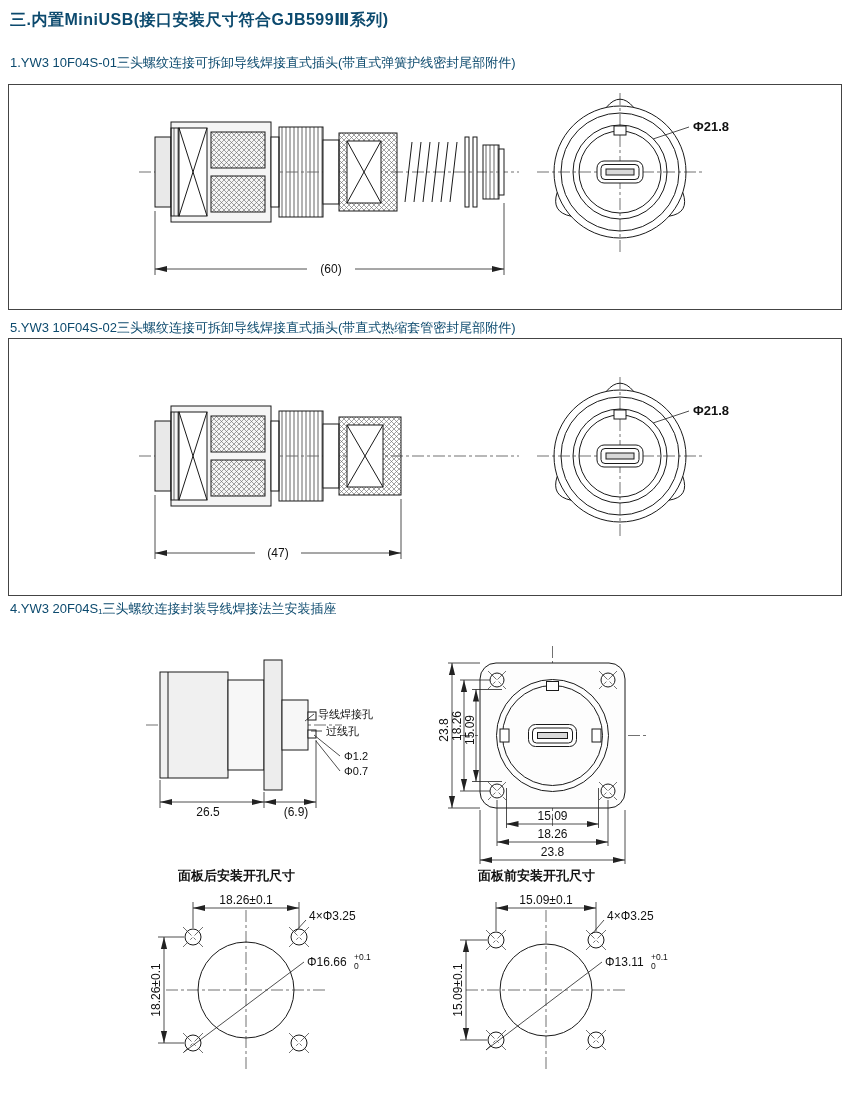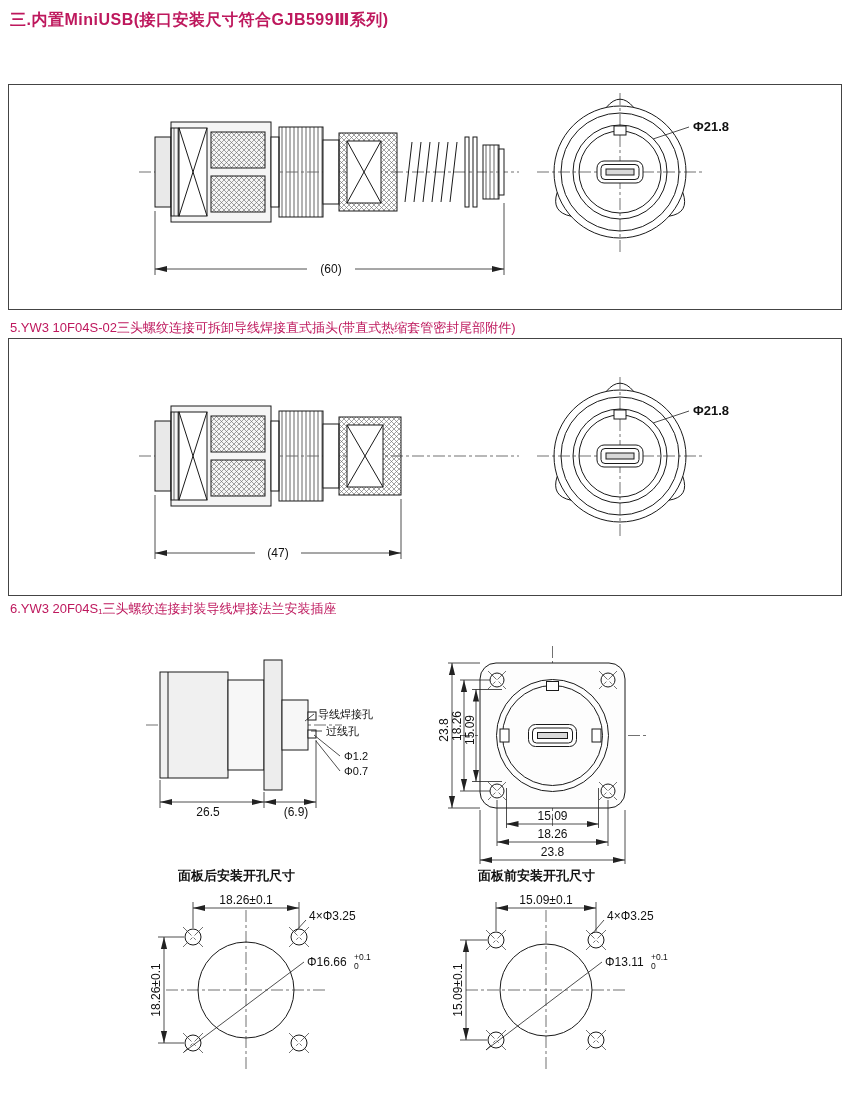--- a/index.html
+++ b/index.html
@@ -1,19 +1,19 @@
 <!DOCTYPE html>
 <html><head>
 <meta charset="utf-8">
 <style>
   * { margin:0; padding:0; box-sizing:border-box; }
   html,body { background:#f2f2f2; }
   .page {
     position:relative; width:850px; height:1103px; margin:0 auto;
-    background:#fff; color:#be185d;
+    background:#fff; color:#0c4a6e;
     font-family:"Liberation Sans","DejaVu Sans",sans-serif;
     overflow:hidden;
   }
   .title { position:absolute; left:10px; top:10px; font-size:16px; font-weight:bold; letter-spacing:0.5px; }
   .caption { position:absolute; left:10px; font-size:13px; }
   .caption1 { top:54px; }
   .caption2 { top:319px; }
   .caption3 { top:600px; }
   .frame { position:absolute; left:8px; border:1px solid #444; background:#fff; }
   .frame1 { top:84px;  width:834px; height:226px; }
@@ -48,20 +48,21 @@
     <marker id="arr" viewBox="0 0 12 8" refX="12" refY="4" markerWidth="12" markerHeight="8" orient="auto-start-reverse" markerUnits="userSpaceOnUse">
       <path d="M12 4 L0 0.9 L0 7.1 Z" fill="#222"></path>
     </marker>
   </defs>
 </svg>
 
 <div class="page">
 
   <div class="title">三.内置MiniUSB(接口安装尺寸符合GJB599Ⅲ系列)</div>
 
+  <div class="caption caption1">1.YW3 10F04S-01三头螺纹连接可拆卸导线焊接直式插头(带直式弹簧护线密封尾部附件)</div>
 
   <div class="frame frame1">
     <svg width="832" height="224" viewBox="0 0 832 224">
       <g id="plug-body" class="ln">
         <line class="cl" x1="130" y1="87" x2="510" y2="87"></line>
         <rect x="146" y="52" width="16" height="70" fill="#e9e9e9"></rect>
         <rect x="162" y="37" width="100" height="100" fill="#f5f5f5"></rect>
         <rect x="162" y="43" width="8" height="88" fill="url(#p-vlines)"></rect>
         <rect x="170" y="43" width="28" height="88" fill="#fff"></rect>
         <line x1="170" y1="43" x2="198" y2="131"></line>
@@ -138,21 +139,21 @@
         <text class="dimtext" x="269" y="218" text-anchor="middle">(47)</text>
       </g>
       <use href="#fv-group" y="30"></use>
       <g>
         <line class="ldr" x1="644" y1="84" x2="680" y2="72"></line>
         <text class="big" x="684" y="76">Φ21.8</text>
       </g>
     </svg>
   </div>
 
-  <div class="caption caption3">6.YW3 20F04S₁三头螺纹连接封装导线焊接法兰安装插座</div>
+  <div class="caption caption3">4.YW3 20F04S₁三头螺纹连接封装导线焊接法兰安装插座</div>
 
   <svg class="svg3top" width="834" height="250" viewBox="0 0 834 250">
     <g class="ln">
       <line class="cl" x1="138" y1="107" x2="334" y2="107"></line>
       <rect x="152" y="54" width="68" height="106" fill="#f0f0f0"></rect>
       <line x1="160" y1="54" x2="160" y2="160"></line>
       <rect x="220" y="62" width="36" height="90" fill="#f7f7f7"></rect>
       <rect x="256" y="42" width="18" height="130" fill="#ededed"></rect>
       <rect x="274" y="82" width="26" height="50" fill="#f7f7f7"></rect>
       <rect x="300" y="94" width="8" height="8" fill="#fff"></rect>

